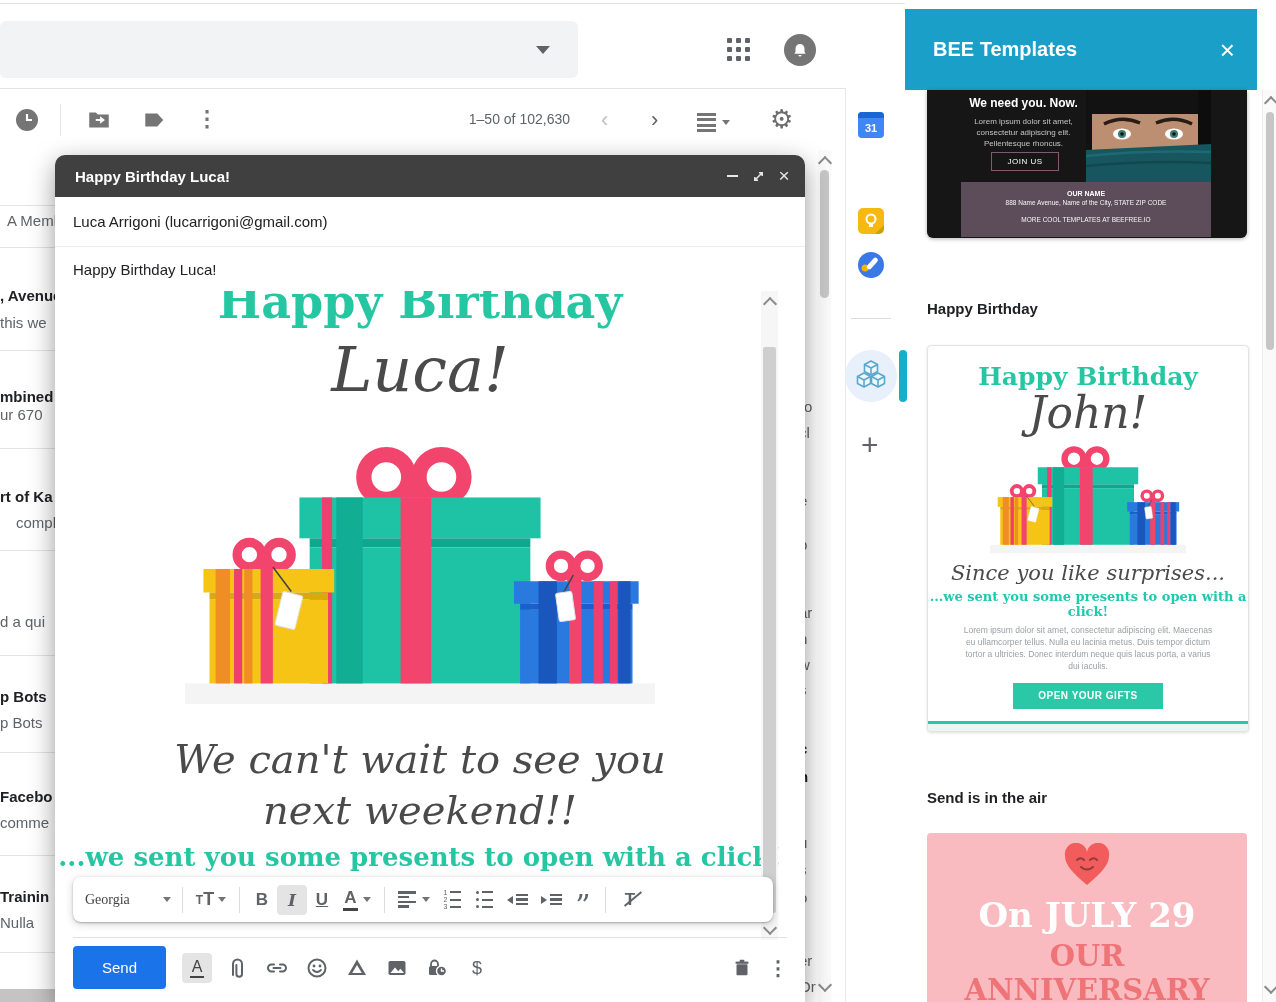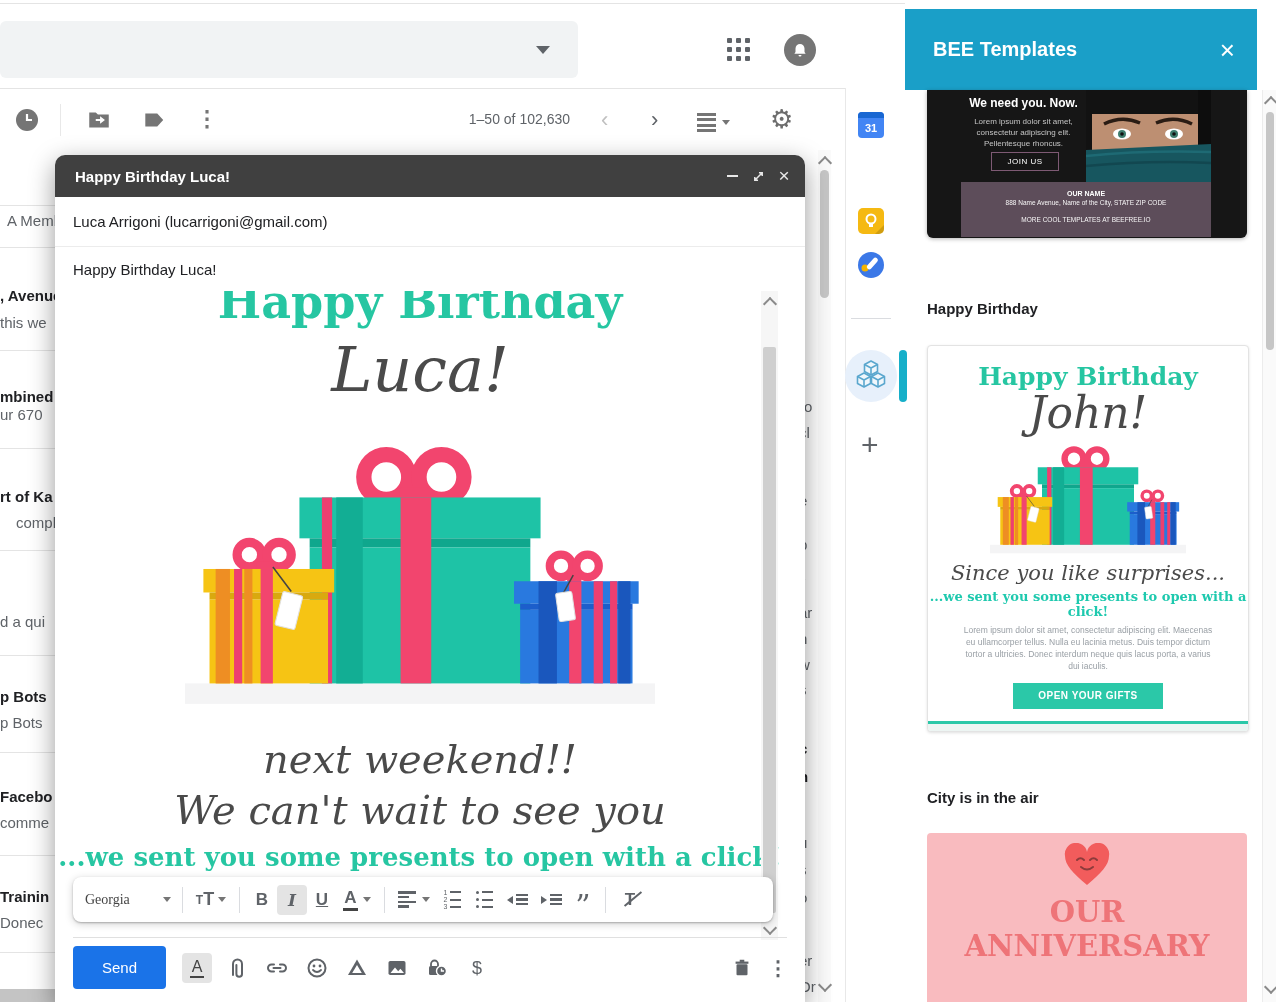--- a/index.html
+++ b/index.html
@@ -253,21 +253,21 @@
   <div class="abs hairline" style="left:0;top:550px;width:56px;"></div>
   <div class="abs frag" style="top:613px;">d a qui</div>
   <div class="abs hairline" style="left:0;top:655px;width:56px;"></div>
   <div class="abs frag b" style="top:688px;">p Bots</div>
   <div class="abs frag" style="top:714px;">p Bots</div>
   <div class="abs hairline" style="left:0;top:752px;width:56px;"></div>
   <div class="abs frag b" style="top:788px;">Facebo</div>
   <div class="abs frag" style="top:814px;">comme</div>
   <div class="abs hairline" style="left:0;top:855px;width:56px;"></div>
   <div class="abs frag b" style="top:888px;">Trainin</div>
-  <div class="abs frag" style="top:914px;">Donec</div>
+  <div class="abs frag" style="top:914px;">Nulla</div>
   <div class="abs hairline" style="left:0;top:952px;width:56px;"></div>
   <div class="abs" style="left:0;top:989px;width:56px;height:13px;background:#c4c4c4;"></div>
 
   <div class="abs rfrag" style="top:398px;">ro</div>
   <div class="abs rfrag" style="top:424px;">cl</div>
   <div class="abs rfrag" style="top:492px;">e</div>
   <div class="abs rfrag" style="top:536px;">p</div>
   <div class="abs rfrag" style="top:566px;">l.</div>
   <div class="abs rfrag" style="top:604px;">ar</div>
   <div class="abs rfrag" style="top:630px;">n</div>
@@ -378,29 +378,30 @@
       <div class="wc-teal serif">...we sent you some presents to open with a click!</div>
       <div class="wc-lorem">Lorem ipsum dolor sit amet, consectetur adipiscing elit. Maecenas eu ullamcorper tellus. Nulla eu lacinia metus. Duis tempor dictum tortor a ultricies. Donec interdum neque quis lacus porta, a varius dui iaculis.</div>
       <div class="wc-btn">OPEN YOUR GIFTS</div>
       <div class="wc-divider"></div>
       <div class="wc-footer">
         
         
       </div>
     </div>
 
-    <div class="abs section-h" style="top:789px;">City is in the air</div>
+    <div class="abs section-h" style="top:789px;">Send is in the air</div>
 
     <div class="abs card love-card">
       <svg width="48" height="44" viewBox="0 0 48 44" style="margin-top:10px;">
         <path d="M24 42 C10 30 2 22 2 13 A11 11 0 0 1 24 9 A11 11 0 0 1 46 13 C46 22 38 30 24 42 Z" fill="#F25C5C"></path>
         <path d="M14 17 q3.5 -3.5 7 0" stroke="#8E3B3B" stroke-width="2" fill="none" stroke-linecap="round"></path>
         <path d="M27 17 q3.5 -3.5 7 0" stroke="#8E3B3B" stroke-width="2" fill="none" stroke-linecap="round"></path>
         <path d="M18 24 q6 5 12 0" stroke="#8E3B3B" stroke-width="2" fill="none" stroke-linecap="round"></path>
       </svg>
+      <div class="love1 serif">On JULY 29</div>
       <div class="love3 serif">OUR ANNIVERSARY</div>
     </div>
 
     <div class="abs sb-track" style="left:357px;top:90px;width:14px;height:912px;border-left:1px solid #ececec;">
       <div class="chev-up" style="position:absolute;left:3px;top:8px;"></div>
       <div class="sb-thumb" style="position:absolute;left:3px;top:22px;width:8px;height:238px;"></div>
       <div class="chev-dn" style="position:absolute;left:3px;top:892px;"></div>
     </div>
   </div>
 
@@ -427,22 +428,22 @@
     </div>
 
     <div class="abs body-area">
       <div class="body-content">
         <div class="greet serif">Happy Birthday</div>
         <div class="bigname serif">Luca!</div>
         <svg width="470" height="276" viewBox="0 0 460 270" style="margin-top:26px;">
           <use href="#gifts"></use>
         </svg>
         <div class="msg serif">
+          <div>We can't wait to see you</div>
           <div>next weekend!!</div>
-          <div>We can't wait to see you</div>
         </div>
         <div class="hiddenline serif" style="margin-top:6px;">...we sent you some presents to open with a click!</div>
       </div>
 
       <div class="abs" style="left:706px;top:0;width:17px;height:649px;background:#f6f6f6;">
         <div class="chev-up" style="position:absolute;left:4px;top:8px;"></div>
         <div class="sb-thumb" style="position:absolute;left:2px;top:56px;width:13px;height:566px;background:#cfcfcf;border-radius:2px;"></div>
         <div class="chev-dn" style="position:absolute;left:4px;top:632px;"></div>
       </div>
     </div>

